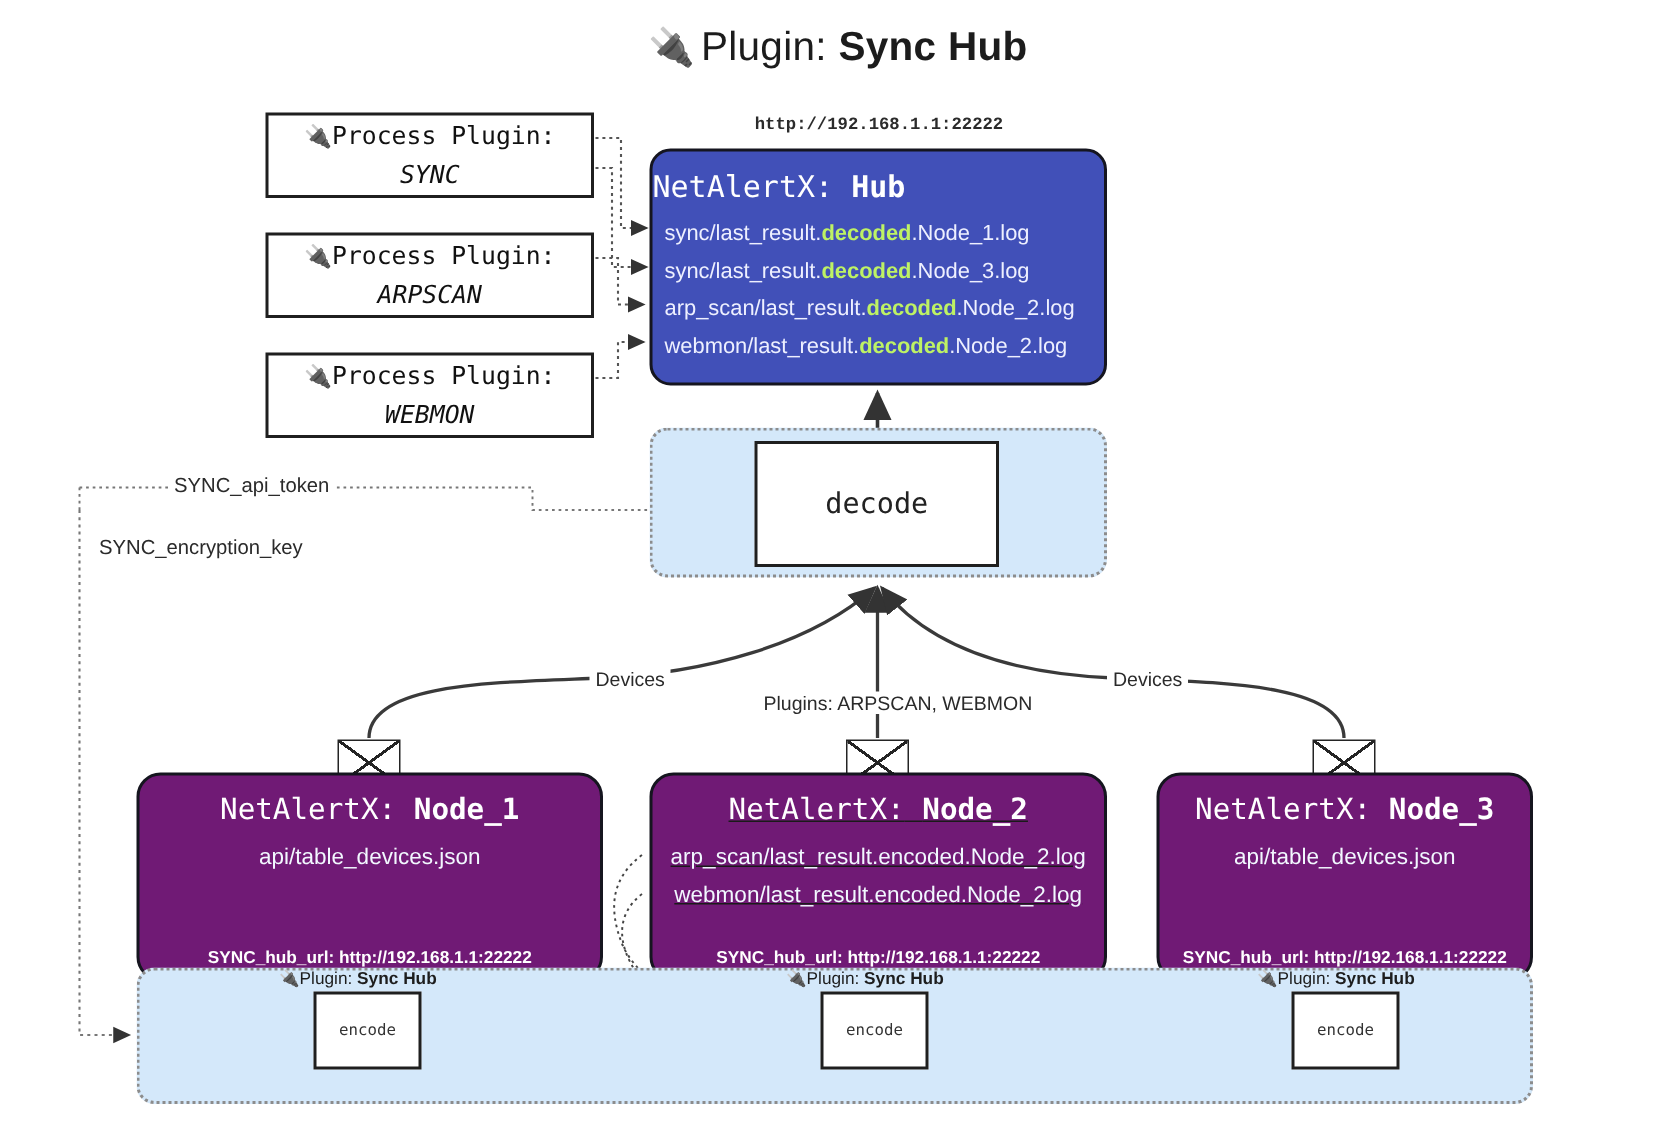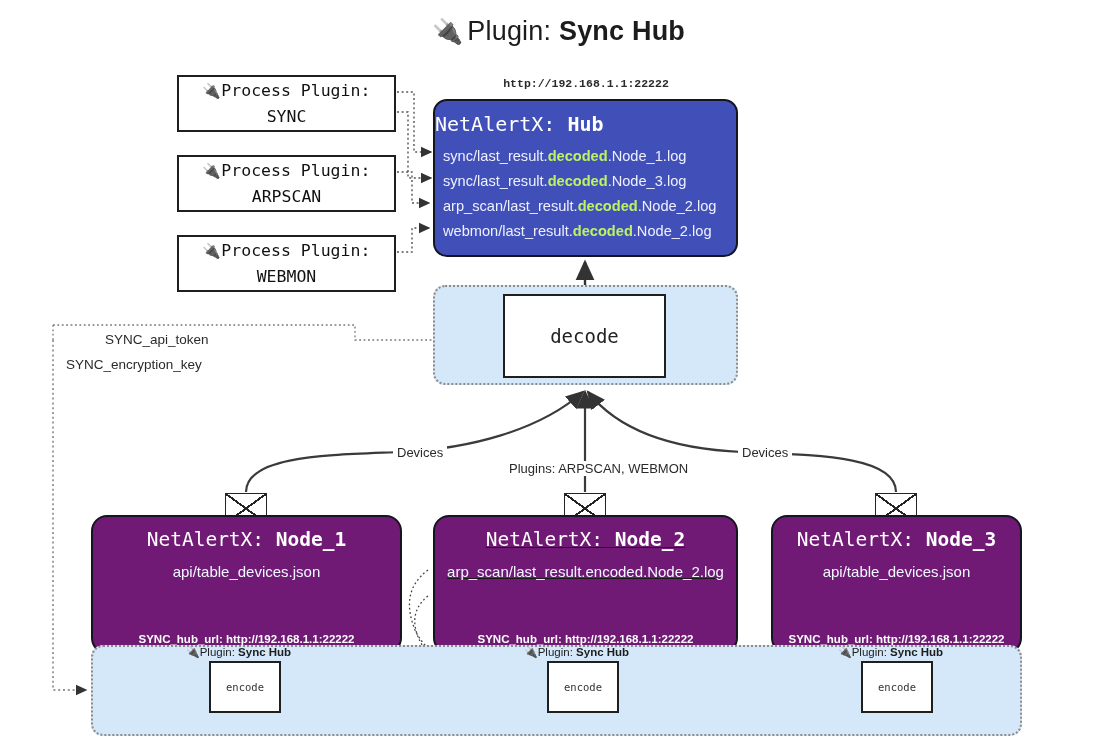--- a/index.html
+++ b/index.html
@@ -14,21 +14,21 @@
   .title .plug{font-size:25px;margin-right:4px;}
   .title .strong{font-weight:bold;}
 
   
   .pbox{position:absolute;width:219px;height:57px;background:#ffffff;
         border:2px solid #1f1f1f;box-sizing:border-box;
         font-family:"DejaVu Sans Mono","Liberation Mono",monospace;
         font-size:16.5px;line-height:26px;color:#111;
         display:flex;flex-direction:column;align-items:center;justify-content:center;}
   .pbox .l1{white-space:nowrap;}
-  .pbox .l2{white-space:nowrap;}
+  .pbox .l2{white-space:nowrap;font-style:italic;}
   .pbox .plug{font-family:"DejaVu Sans",sans-serif;font-size:15px;}
 
   
   .huburl{position:absolute;left:476px;top:77px;width:220px;text-align:center;
           font-size:11.5px;font-weight:bold;color:#2b2b2b;font-family:Liberation Mono, monospace;}
   .hub{position:absolute;left:433px;top:99px;width:305px;height:158px;
        background:#4150b8;border:2.5px solid #15151f;border-radius:14px;
        box-sizing:border-box;overflow:hidden;}
   .hub .hub-title{margin-top:11px;text-align:left;color:#ffffff;
        font-family:"DejaVu Sans Mono","Liberation Mono",monospace;font-size:20px;}
@@ -164,21 +164,21 @@
       <div><span>sync/last_result.</span><b>decoded</b><span>.Node_1.log</span></div>
       <div><span>sync/last_result.</span><b>decoded</b><span>.Node_3.log</span></div>
       <div><span>arp_scan/last_result.</span><b>decoded</b><span>.Node_2.log</span></div>
       <div><span>webmon/last_result.</span><b>decoded</b><span>.Node_2.log</span></div>
     </div>
   </div>
 
   <div class="decodewrap"></div>
   <div class="decodebox">decode</div>
 
-  <div class="elabel" style="left:101px;top:316px;margin-top:16px;">SYNC_api_token</div>
+  <div class="elabel" style="left:112px;top:316px;">SYNC_api_token</div>
   <div class="elabel" style="left:62px;top:357px;">SYNC_encryption_key</div>
 
   <div class="elabel sm" style="left:393px;top:445px;">Devices</div>
   <div class="elabel sm" style="left:738px;top:445px;">Devices</div>
   <div class="elabel sm" style="left:505px;top:461px;">Plugins: ARPSCAN, WEBMON</div>
 
   <div class="env" style="left:225px;top:493px;"></div>
   <div class="env" style="left:564px;top:493px;"></div>
   <div class="env" style="left:875px;top:493px;"></div>
 
@@ -191,20 +191,21 @@
     </div>
     <div class="nfoot">SYNC_hub_url: http://192.168.1.1:22222</div>
   </div>
 
   <div class="node" id="node2">
     <div class="ntitle">
       <span>NetAlertX:</span> <b>Node_2</b>
     </div>
     <div class="nlines">
       <div>arp_scan/last_result.encoded.Node_2.log</div>
+      <div>webmon/last_result.encoded.Node_2.log</div>
     </div>
     <div class="nfoot">SYNC_hub_url: http://192.168.1.1:22222</div>
   </div>
 
   <div class="node" id="node3">
     <div class="ntitle">
       <span>NetAlertX:</span> <b>Node_3</b>
     </div>
     <div class="nlines">
       <div>api/table_devices.json</div>

